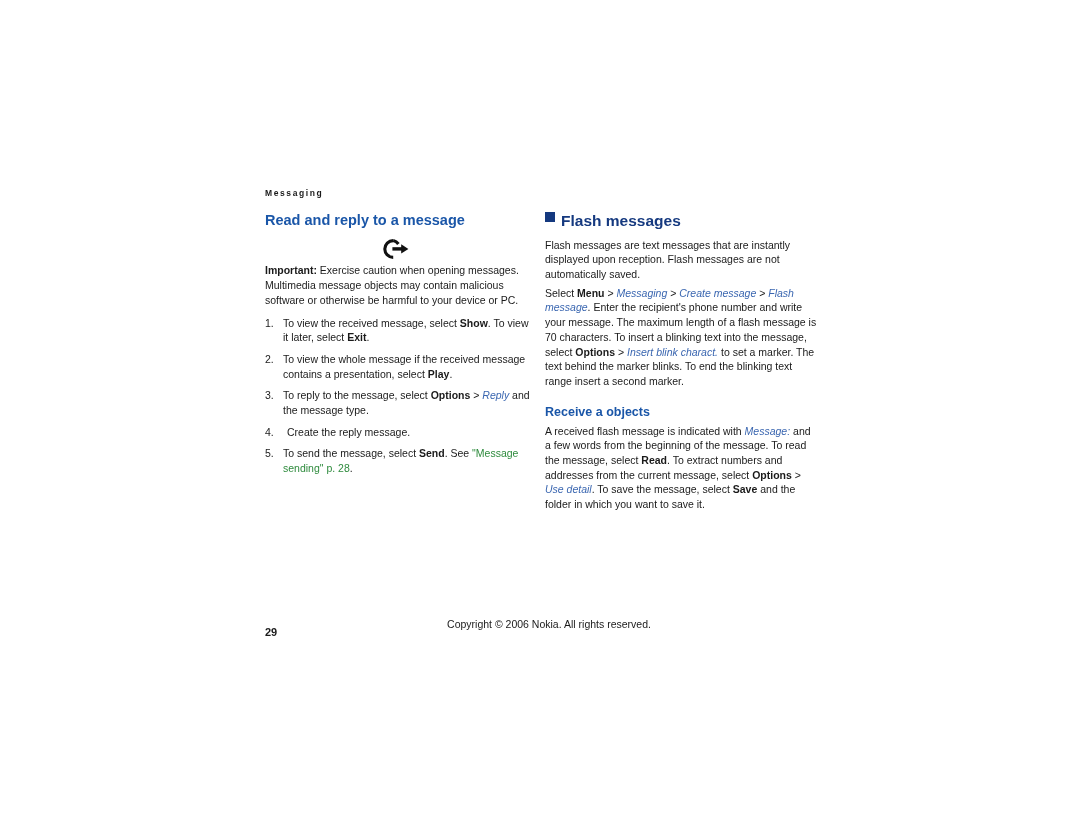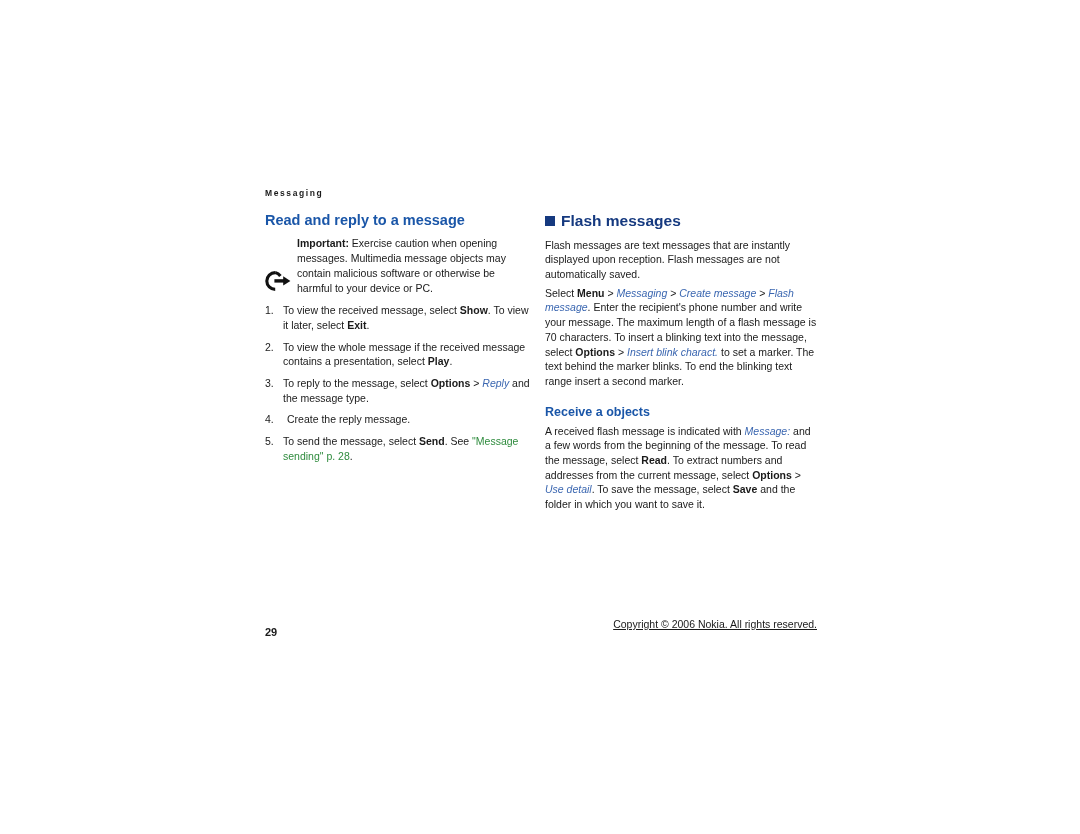--- a/index.html
+++ b/index.html
@@ -52,21 +52,20 @@
     margin: 0 0 7px 0;
     line-height: 1.2;
   }
   h2.chapter-title {
     font-size: 15.5px;
     font-weight: bold;
     color: #15397f;
     margin: 0 0 7px 0;
     line-height: 1.2;
     display: flex;
-    align-items: center;
     gap: 6px;
   }
   .sq-bullet {
     display: inline-block;
     width: 10px;
     height: 10px;
     background: #15397f;
     flex: 0 0 auto;
     position: relative;
     top: 0px;
@@ -91,22 +90,23 @@
     font-style: italic;
     color: #3a66b0;
   }
   .xref {
     color: #2e8b3d;
   }
 
   
   .note {
     display: flex;
-    align-items: flex-end;
+    align-items: center;
     margin-bottom: 8px;
+    flex-direction: column;
   }
   .note-icon {
     flex: 0 0 auto;
     width: 32px;
     padding-top: 3px;
   }
   .note-text {
     flex: 1 1 auto;
   }
   .note-text p { margin: 0; }
@@ -150,24 +150,23 @@
     top: 8px;
     font-size: 11px;
     font-weight: bold;
     color: #1a1a1a;
   }
   .footer .copyright {
     position: absolute;
     left: 16px;
     right: 0;
     top: 0;
-    text-align: right;
+    text-align: center;
     font-size: 10.5px;
     color: #1a1a1a;
-    text-decoration: underline;
   }
 </style>
 </head>
 <body>
 
 <div class="page">
 
   <div class="running-header">Messaging</div>
 
   <div class="columns">

